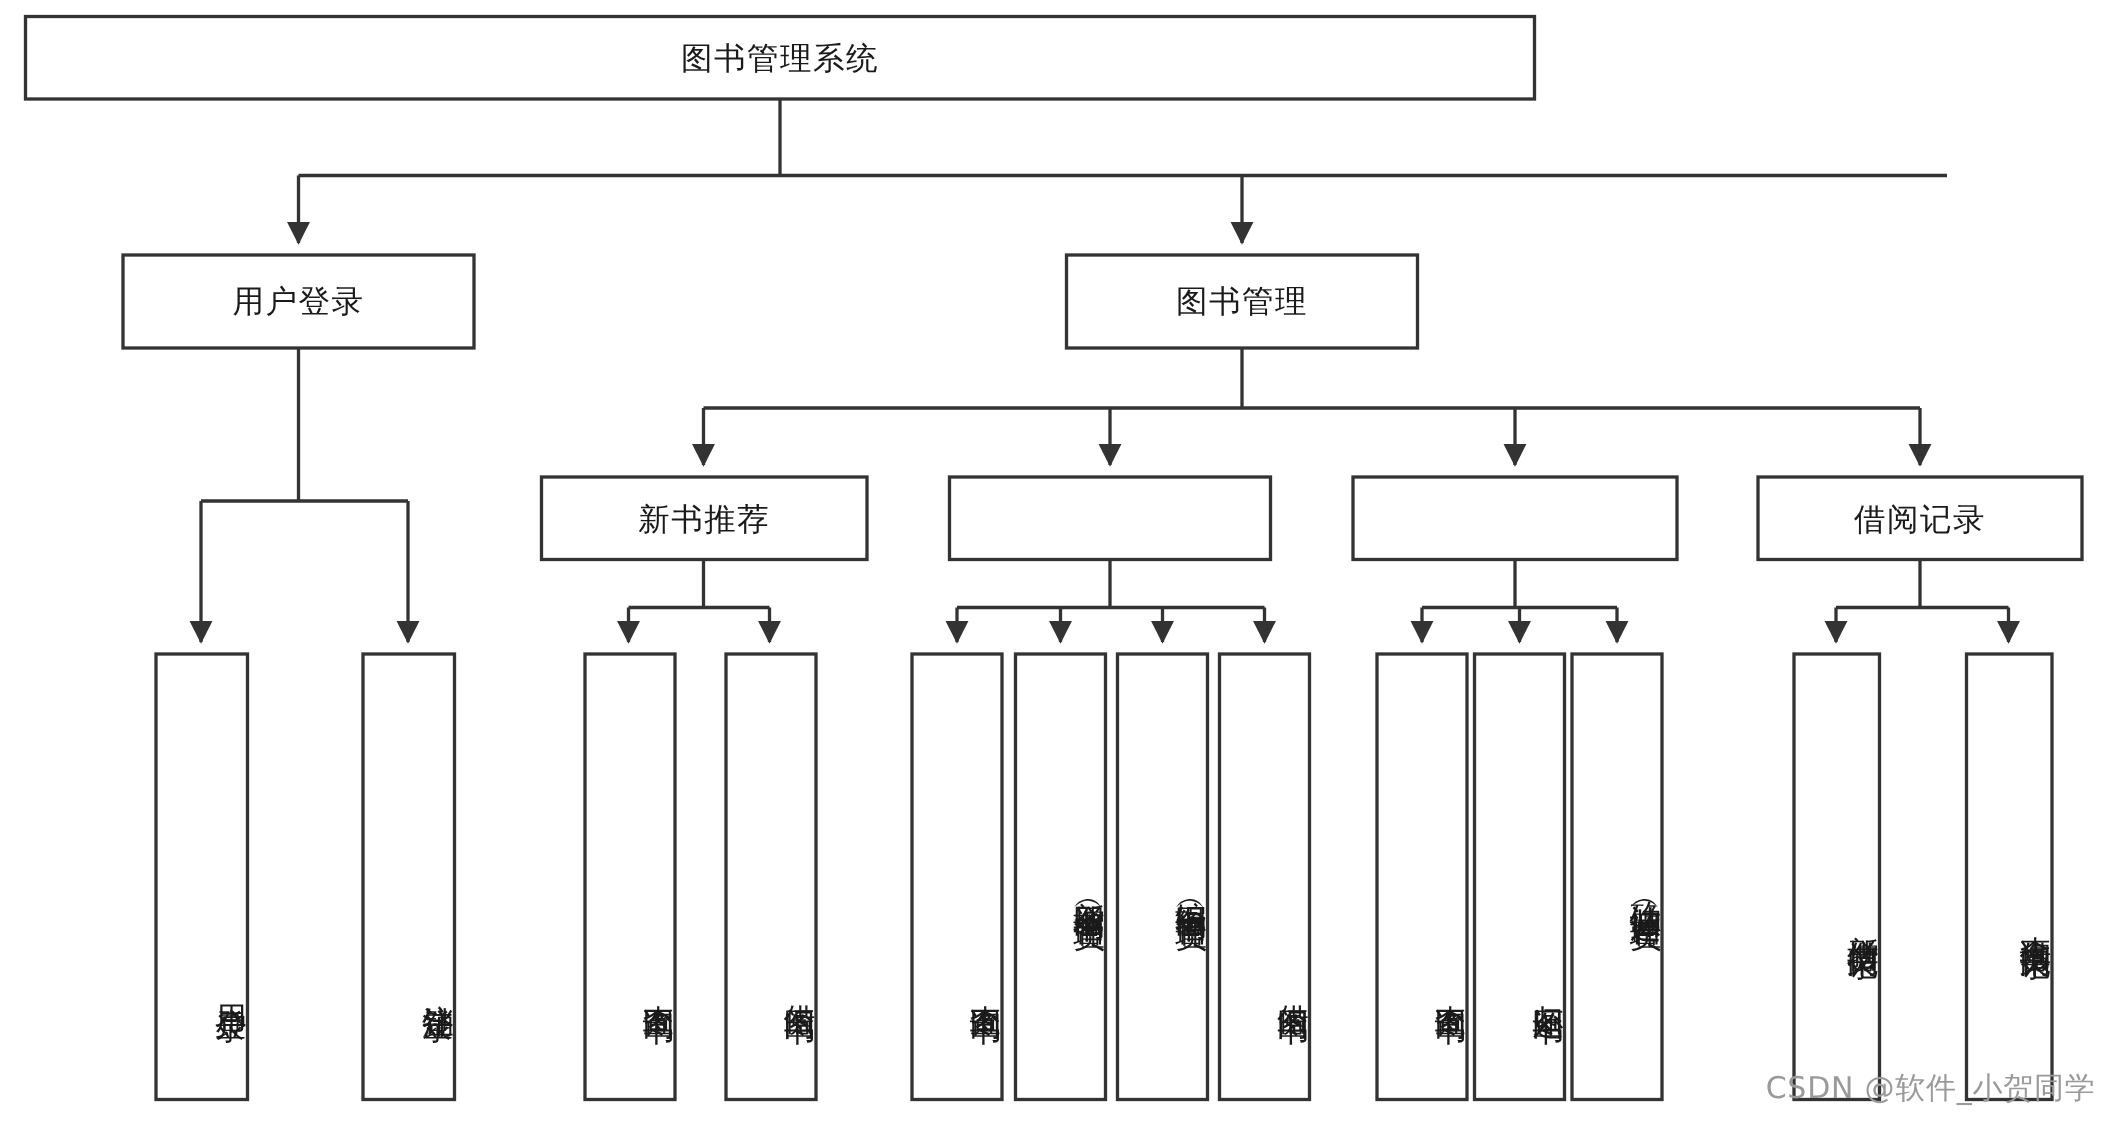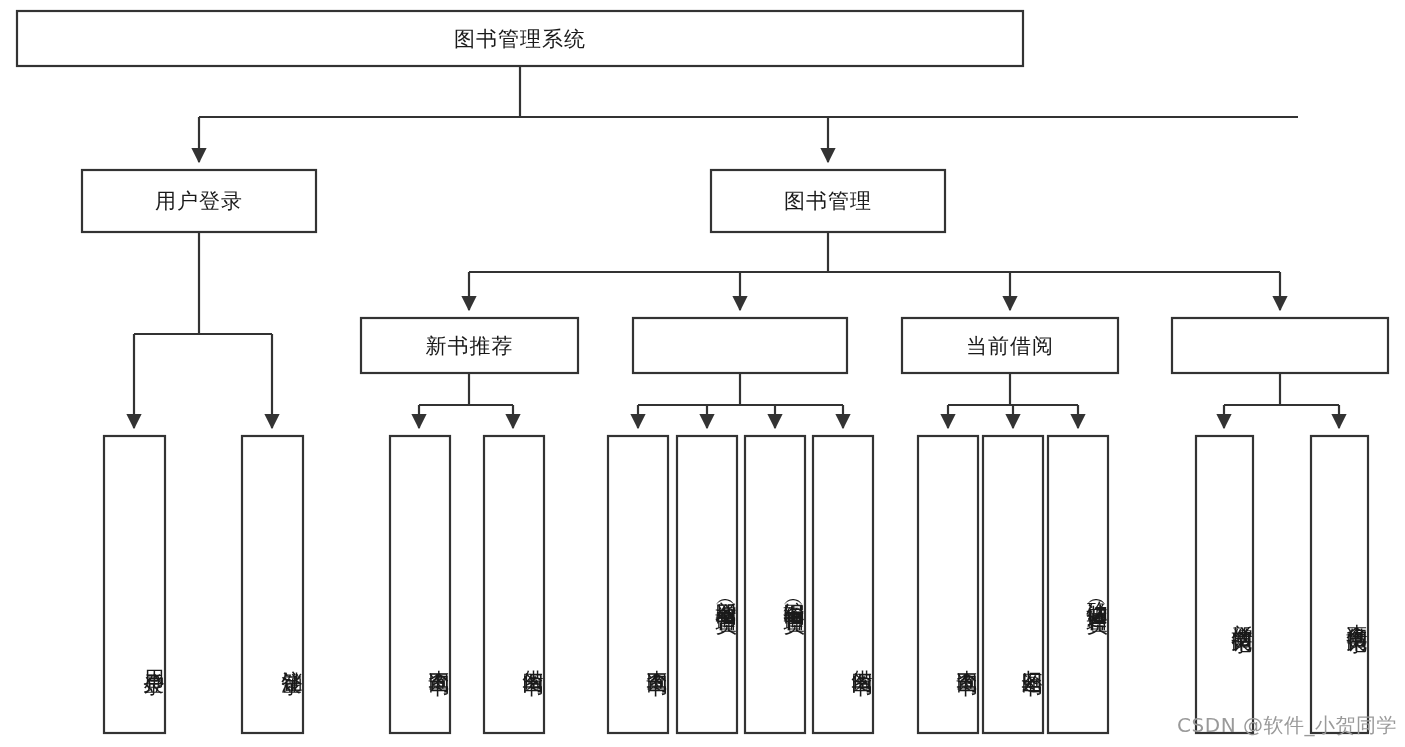--- a/index.html
+++ b/index.html
@@ -165,21 +165,21 @@
     <rect class="node-box" x="1196" y="436" width="57" height="297"></rect>
     <rect class="node-box" x="1311" y="436" width="57" height="297"></rect>
   </svg>
 
   <div class="node-label-h" style="left:17px; top:11px; width:1006px; height:55px;">图书管理系统</div>
 
   <div class="node-label-h" style="left:82px; top:170px; width:234px; height:62px;">用户登录</div>
   <div class="node-label-h" style="left:711px; top:170px; width:234px; height:62px;">图书管理</div>
 
   <div class="node-label-h" style="left:361px; top:318px; width:217px; height:55px;">新书推荐</div>
-  <div class="node-label-h" style="left:902px; top:318px; width:216px; height:55px;">当前借阅</div>
+  <div class="node-label-h" style="left:1172px; top:318px; width:216px; height:55px;">借阅记录</div>
 
   <div class="node-label-v" style="left:104px; top:436px; width:61px; height:297px; padding-top:72px;">用户登录</div>
   <div class="node-label-v" style="left:242px; top:436px; width:61px; height:297px; padding-top:72px;">注销登录</div>
 
   <div class="node-label-v" style="left:390px; top:436px; width:60px; height:297px; padding-top:72px;">查询图书</div>
   <div class="node-label-v" style="left:484px; top:436px; width:60px; height:297px; padding-top:72px;">借阅图书</div>
 
   <div class="node-label-v" style="left:608px; top:436px; width:60px; height:297px; padding-top:72px;">查询图书</div>
   <div class="node-label-v" style="left:677px; top:436px; width:60px; height:297px; padding-top:8px;">新增图书（管理员）</div>
   <div class="node-label-v" style="left:745px; top:436px; width:60px; height:297px; padding-top:8px;">编辑图书（管理员）</div>

